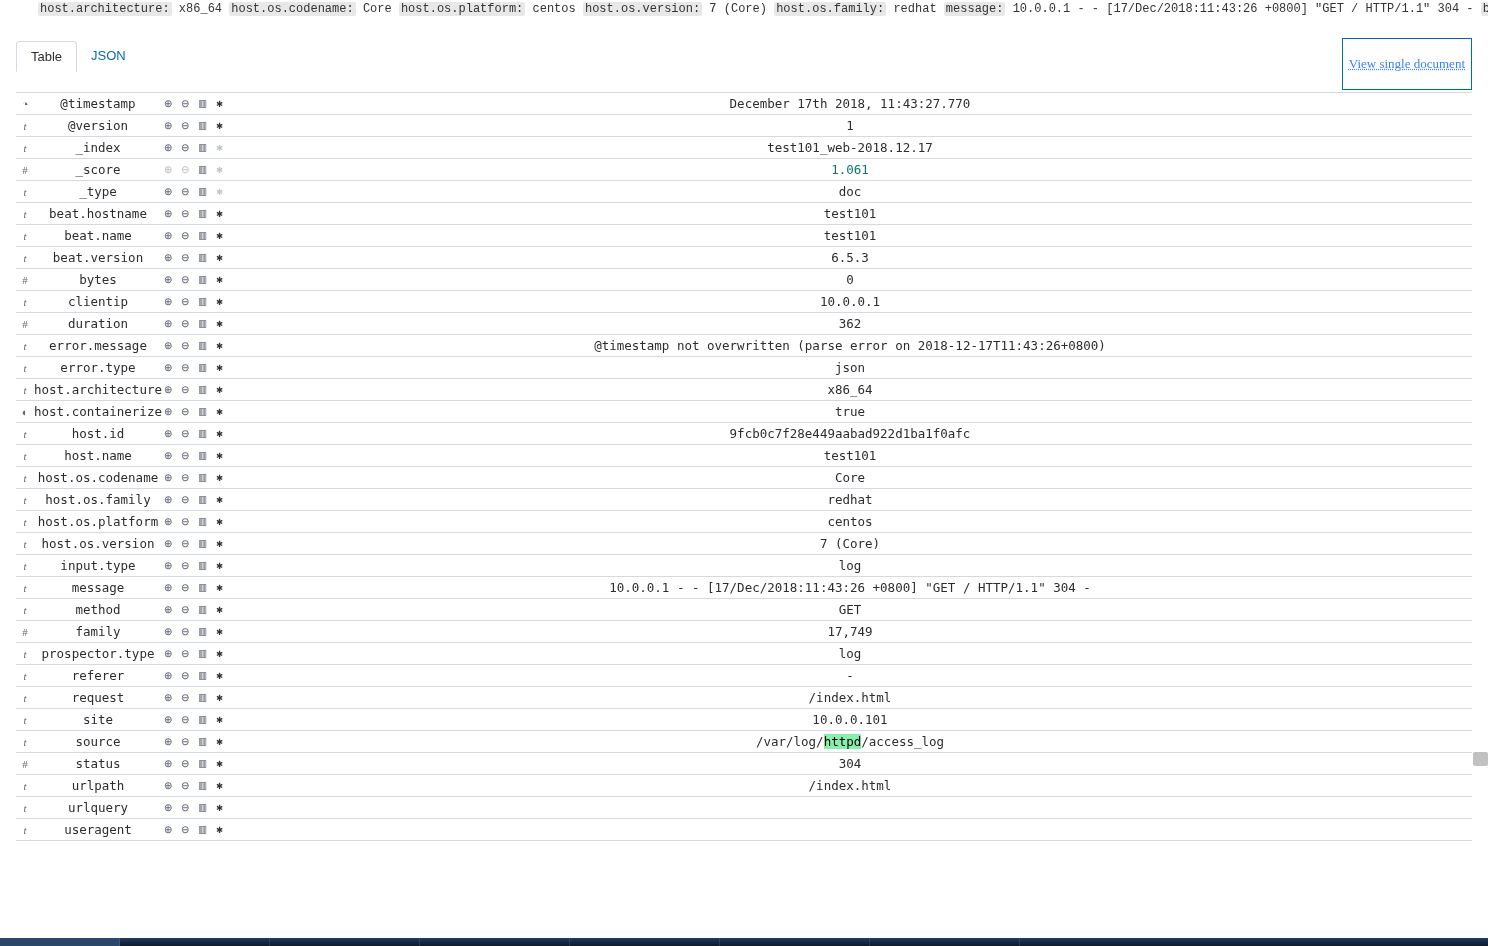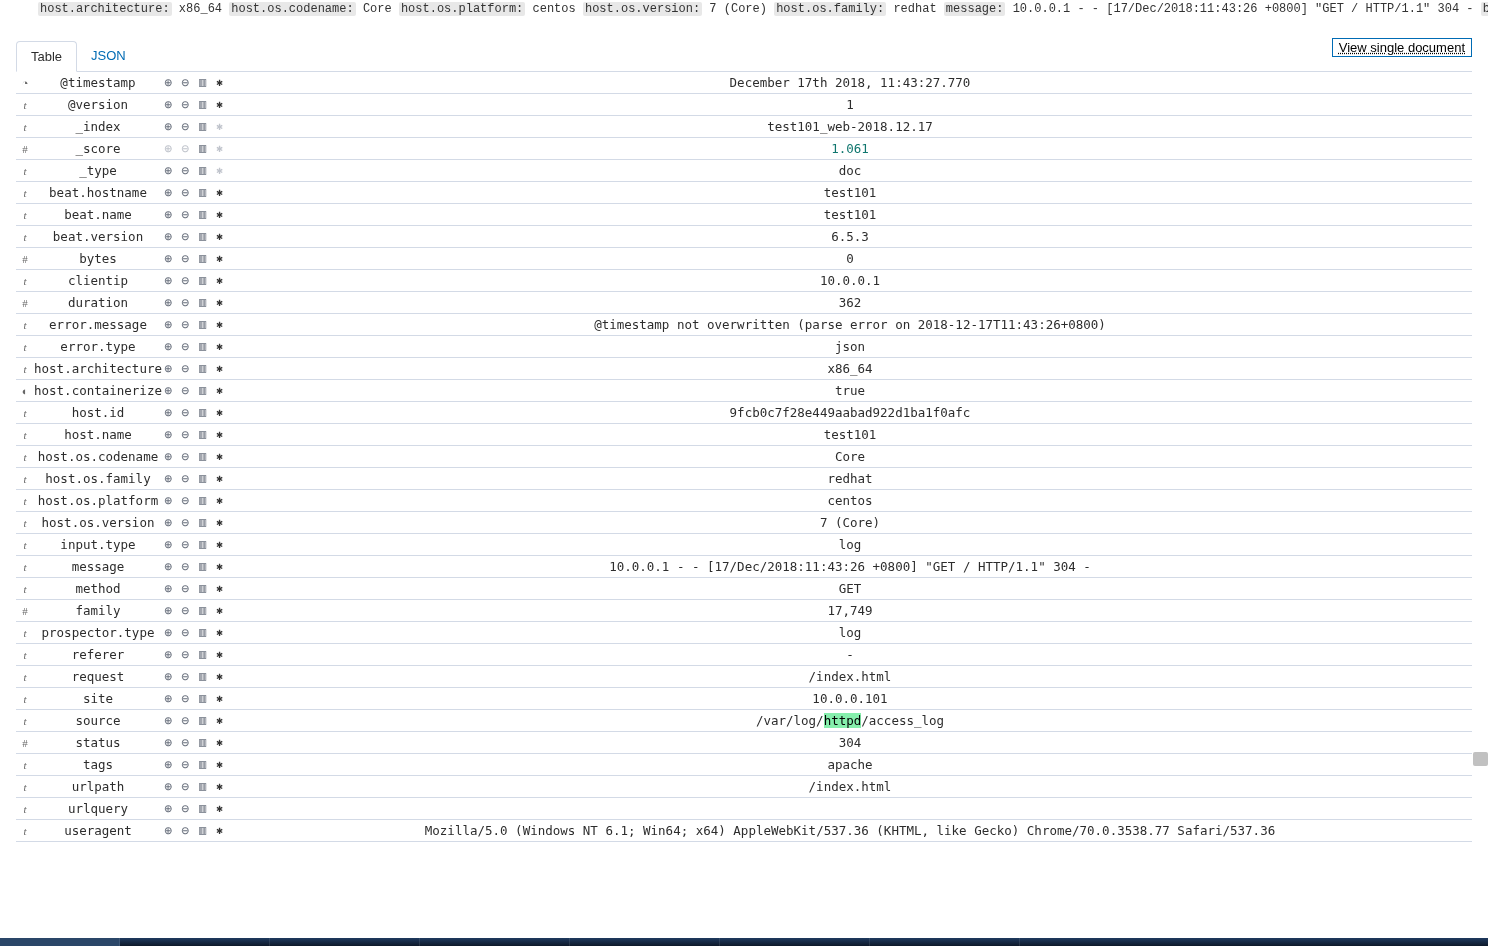--- a/index.html
+++ b/index.html
@@ -41,26 +41,26 @@
 }
 .tab.active {
   border: 1px solid #d3dae6;
   border-bottom: 1px solid #fff;
   border-radius: 4px 4px 0 0;
   color: #2d2d2d;
 }
 .tab.inactive { color: #006bb4; }
 .view-single-link {
   margin-left: auto;
-  color: #000000;
-  font-family: Liberation Sans, sans-serif;
+  color: #3b82f6;
+  font-family: Liberation Serif, serif;
   font-size: 13px;
   text-decoration: underline dotted;
   border: 1px solid #006bb4;
-  padding: 1px 6px;
+  padding: 17px 6px;
   position: relative;
   top: -2px;
   cursor: pointer;
 }
 .table-area { margin: 0 16px; text-align: center; }
 .row {
   display: flex;
   align-items: center;
   border-bottom: 1px solid #d3dae6;
   padding: 3px 0;
@@ -493,31 +493,20 @@
       <span class="action-icons">
         <span class="icon-zoom-in mag"></span>
         <span class="icon-zoom-out mag"></span>
         <span class="icon-col"></span>
         <span class="icon-star"></span>
       </span>
       <span class="value">304</span>
     </div>
     <div class="row">
       <span class="type-icon type-t"></span>
-      <span class="field-name">tags</span>
-      <span class="action-icons">
-        <span class="icon-zoom-in mag"></span>
-        <span class="icon-zoom-out mag"></span>
-        <span class="icon-col"></span>
-        <span class="icon-star"></span>
-      </span>
-      <span class="value">apache</span>
-    </div>
-    <div class="row">
-      <span class="type-icon type-t"></span>
       <span class="field-name">urlpath</span>
       <span class="action-icons">
         <span class="icon-zoom-in mag"></span>
         <span class="icon-zoom-out mag"></span>
         <span class="icon-col"></span>
         <span class="icon-star"></span>
       </span>
       <span class="value">/index.html</span>
     </div>
     <div class="row">
@@ -533,21 +522,20 @@
     </div>
     <div class="row">
       <span class="type-icon type-t"></span>
       <span class="field-name">useragent</span>
       <span class="action-icons">
         <span class="icon-zoom-in mag"></span>
         <span class="icon-zoom-out mag"></span>
         <span class="icon-col"></span>
         <span class="icon-star"></span>
       </span>
-      <span class="value">Mozilla/5.0 (Windows NT 6.1; Win64; x64) AppleWebKit/537.36 (KHTML, like Gecko) Chrome/70.0.3538.77 Safari/537.36</span>
     </div>
   </div>
 
 <div class="scrollbar-thumb"></div>
 
 <div class="taskbar">
   <div class="tseg w1"></div>
   <div class="tseg w2"></div>
   <div class="tseg w2"></div>
   <div class="tseg w2"></div>

